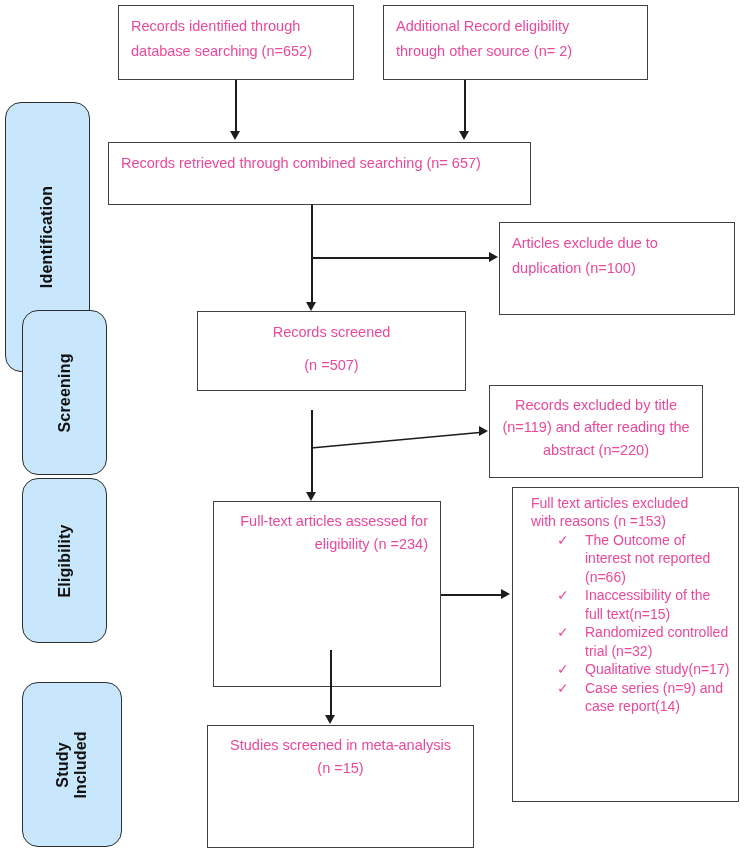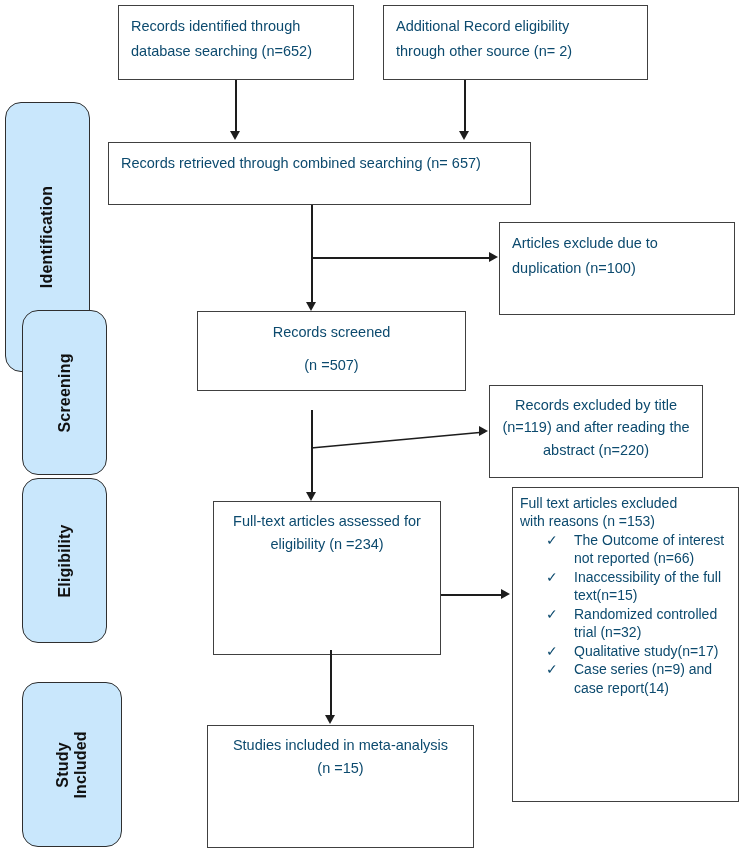--- a/index.html
+++ b/index.html
@@ -46,29 +46,29 @@
 
   
   .node {
     position: absolute;
     background: #ffffff;
     border: 1.5px solid #404040;
     box-sizing: border-box;
     padding: 8px 12px;
     font-size: 14.5px;
     line-height: 1.75;
-    color: #0c4a6e;
+    color: #ec4899;
   }
   .node.center { text-align: center; }
   .node.left { text-align: left; }
   .node .ln { display: block; }
 
   
   .node.reasons {
-    padding: 6px 8px 6px 7px;
+    padding: 6px 8px 6px 18px;
     line-height: 1.32;
     font-size: 14px;
   }
   .node.reasons .head { display: block; }
   .reason-list {
     list-style: none;
     margin: 0;
     padding: 0 0 0 26px;
   }
   .reason-list li {
@@ -168,21 +168,21 @@
     <line x1="6" y1="28" x2="180" y2="12" stroke="#1d1d1d" stroke-width="1.6"></line>
   </svg>
   <div class="arrow-right" style="left:479px; top:426px;"></div>
 
   <div class="node center" style="left:489px; top:385px; width:214px; height:93px; line-height:1.55;">
     <span class="ln">Records excluded by title</span>
     <span class="ln">(n=119) and after reading the</span>
     <span class="ln">abstract (n=220)</span>
   </div>
 
-  <div class="node center" style="left:213px; top:501px; width:228px; height:154px; line-height:1.6;">
+  <div class="node center" style="left:213px; top:501px; width:228px; height:186px; line-height:1.6;text-align:right;">
     <span class="ln">Full-text articles assessed for</span>
     <span class="ln">eligibility (n =234)</span>
   </div>
 
   <div class="conn hline" style="left:441px; top:594px; width:61px;"></div>
   <div class="arrow-right" style="left:501px; top:589px;"></div>
 
   <div class="node reasons left" style="left:512px; top:487px; width:227px; height:315px;">
     <span class="head">Full text articles excluded</span>
     <span class="head">with reasons (n =153)</span>
@@ -207,17 +207,17 @@
         <span class="check">✓</span>
         <span>Case series (n=9) and case report(14)</span>
       </li>
     </ul>
   </div>
 
   <div class="conn vline" style="left:330px; top:650px; height:66px;"></div>
   <div class="arrow-down" style="left:325px; top:715px;"></div>
 
   <div class="node center" style="left:207px; top:725px; width:267px; height:123px; line-height:1.6;">
-    <span class="ln">Studies included in meta-analysis</span>
+    <span class="ln">Studies screened in meta-analysis</span>
     <span class="ln">(n =15)</span>
   </div>
 
 </div>
 
 </body></html>

